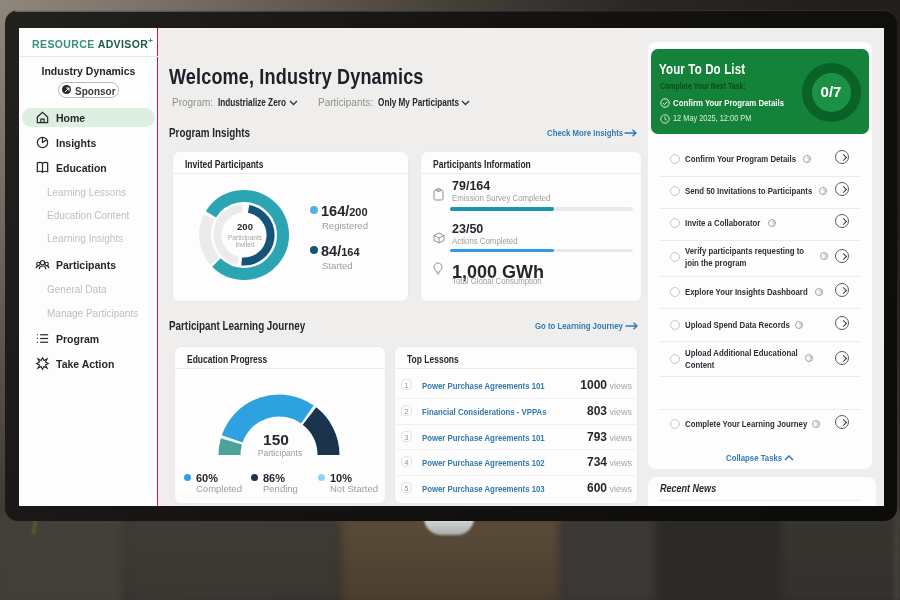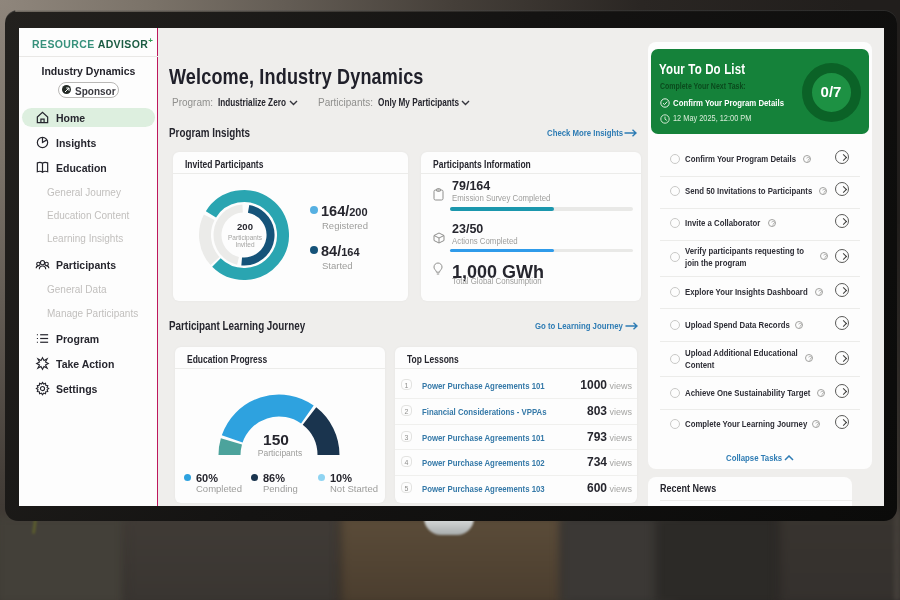--- a/index.html
+++ b/index.html
@@ -100,21 +100,21 @@
           <span class="tx">Home</span>
         </div>
     <div class="mi" style="top:130px">
           <span class="ic"><svg width="15" height="15" viewBox="0 0 16 16" fill="none" stroke="#26262e" stroke-width="1.3">
               <path d="M8 3.5 C6.5 2.3 4.5 2.3 2.5 3 V12.5 C4.5 11.8 6.5 11.8 8 13 C9.5 11.8 11.5 11.8 13.5 12.5 V3 C11.5 2.3 9.5 2.3 8 3.5 Z"></path>
               <path d="M8 3.5 V13"></path>
             </svg></span>
           <span class="tx">Education</span>
         </div>
     <div class="mi sub" style="top:154.5px">
-          <span class="tx">General Journey</span>
+          <span class="tx">Learning Lessons</span>
         </div>
     <div class="mi sub" style="top:201px">
           <span class="tx">Learning Insights</span>
         </div>
     <div class="mi sub" style="top:178px">
           <span class="tx">Education Content</span>
         </div>
     <div class="mi" style="top:226.5px">
           <span class="ic"><svg width="15" height="15" viewBox="0 0 16 16" fill="none" stroke="#26262e" stroke-width="1.2">
               <circle cx="8" cy="6" r="2.2"></circle>
@@ -139,27 +139,20 @@
               <path d="M5.5 12 H14"></path>
               <path d="M2 4 H3.2 M2 8 H3.2 M2 12 H3.2"></path>
             </svg></span>
           <span class="tx">Program</span>
         </div>
     <div class="mi" style="top:325.5px">
           <span class="ic"><svg width="15" height="15" viewBox="0 0 16 16" fill="none" stroke="#26262e" stroke-width="1.2">
               <path d="M8 1.8 L9.6 4.8 L12.9 3.1 L11.2 6.4 L14.2 8 L11.2 9.6 L12.9 12.9 L9.6 11.2 L8 14.2 L6.4 11.2 L3.1 12.9 L4.8 9.6 L1.8 8 L4.8 6.4 L3.1 3.1 L6.4 4.8 Z"></path>
             </svg></span>
           <span class="tx">Take Action</span>
-        </div>
-    <div class="mi" style="top:351px">
-          <span class="ic"><svg width="15" height="15" viewBox="0 0 16 16" fill="none" stroke="#26262e" stroke-width="1.2">
-              <circle cx="8" cy="8" r="2.2"></circle>
-              <path d="M8 1.5 L9.2 3.2 L11.2 2.5 L11.5 4.6 L13.6 4.9 L12.9 6.9 L14.6 8 L12.9 9.2 L13.6 11.2 L11.5 11.5 L11.2 13.6 L9.2 12.9 L8 14.6 L6.9 12.9 L4.9 13.6 L4.6 11.5 L2.5 11.2 L3.2 9.2 L1.5 8 L3.2 6.9 L2.5 4.9 L4.6 4.6 L4.9 2.5 L6.9 3.2 Z"></path>
-            </svg></span>
-          <span class="tx">Settings</span>
         </div>
   </aside>
   <div id="main">
     <h1>Welcome, Industry Dynamics</h1>
     <span class="flt" style="left:153px">Program:</span>
     <span class="flt" style="left:199px"><b class="sx">Industrialize Zero</b></span>
     <svg class="abs" style="left:270px;top:56px" width="9" height="6" viewBox="0 0 9 6" fill="none" stroke="#35353d" stroke-width="1.4">
           <path d="M1 1 L4.5 4.5 L8 1"></path>
         </svg>
     <span class="flt" style="left:299px">Participants:</span>
@@ -340,26 +333,20 @@
             <span class="gt"></span>
           </div>
       <div class="hr" style="top:299px"></div>
       <div class="task" style="top:304px">
             <span class="rc" style="top:7.5px"></span>
             <span class="tt">Upload Additional Educational<br>Content</span>
             <span class="q" style="left:157px;top:8px"></span>
             <span class="gt" style="top:5px"></span>
           </div>
       <div class="hr" style="top:334px"></div>
-      <div class="task" style="top:344px">
-            <span class="rc"></span>
-            <span class="tt">Achieve One Sustainability Target</span>
-            <span class="q" style="left:169px"></span>
-            <span class="gt"></span>
-          </div>
       <div class="hr" style="top:366.5px"></div>
       <div class="task" style="top:375px">
             <span class="rc"></span>
             <span class="tt">Complete Your Learning Journey</span>
             <span class="q" style="left:164px"></span>
             <span class="gt"></span>
           </div>
       <div id="collapse">Collapse Tasks</div>
       <svg class="abs" style="left:136px;top:412.5px" width="10" height="6" viewBox="0 0 10 6" fill="none" stroke="#2e7cb4" stroke-width="1.5">
             <path d="M1 5 L5 1 L9 5"></path>
@@ -386,14 +373,14 @@
   #ringtx { position:absolute; left:0; top:10px; width:38px; text-align:center; font-size:15px; font-weight:bold; color:#fff; }
   .task { position:absolute; left:0; width:224px; height:28px; }
   .task .rc { position:absolute; left:22px; top:1.5px; width:10px; height:10px; border:1.5px solid #c9c9c7; border-radius:50%; }
   .task .tt { position:absolute; left:37px; top:1px; font-size:9.5px; font-weight:bold; color:#2e2e36; line-height:12px; white-space:nowrap; transform:scaleX(0.82); transform-origin:0 0; }
   .task .q { position:absolute; top:2.5px; width:8px; height:8px; border:1px solid #a3a3a1; border-radius:50%; }
   .task .q::after { content:"?"; position:absolute; left:2.2px; top:0.4px; font-size:6.5px; color:#8f8f8d; }
   .task .gt { position:absolute; left:187px; top:-2px; width:14px; height:14px; border:1.5px solid #5a5a58; border-radius:50%; }
   .task .gt::after { content:""; position:absolute; left:4.5px; top:3.5px; width:4px; height:4px; border-right:1.5px solid #3a3a38; border-top:1.5px solid #3a3a38; transform:rotate(45deg); }
   .hr { position:absolute; left:12px; width:200px; height:1px; background:#ececea; }
   #collapse { position:absolute; left:78px; top:409.5px; font-size:9.5px; font-weight:bold; color:#2e7cb4; transform:scaleX(0.82); transform-origin:0 0; white-space:nowrap; }
-  #news { position:absolute; left:0; top:449px; width:204px; height:40px; background:#fdfdfd; border-radius:8px 8px 0 0; }
+  #news { position:absolute; left:0; top:449px; width:228px; height:40px; background:#fdfdfd; border-radius:8px 8px 0 0;font-style:italic; }
 </style>
 
 </body></html>

